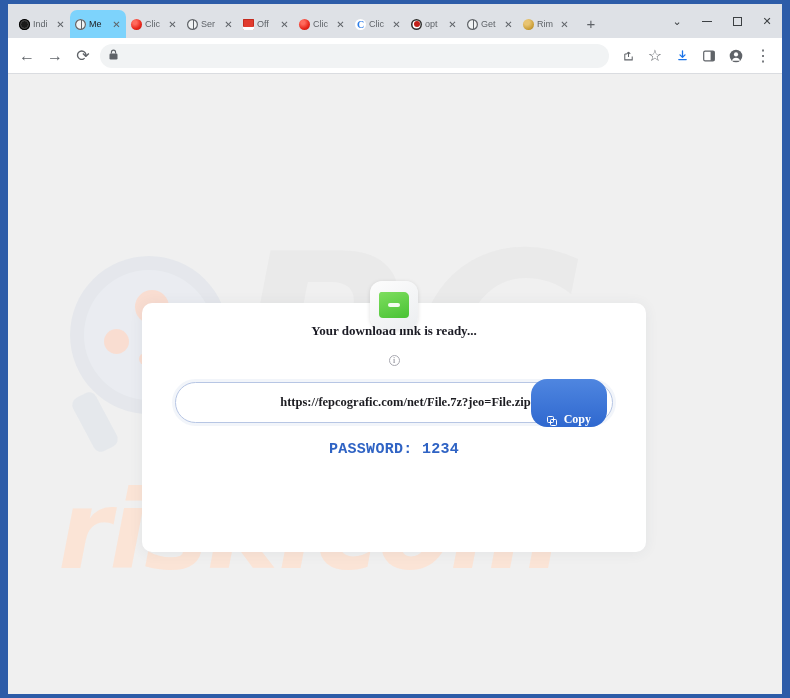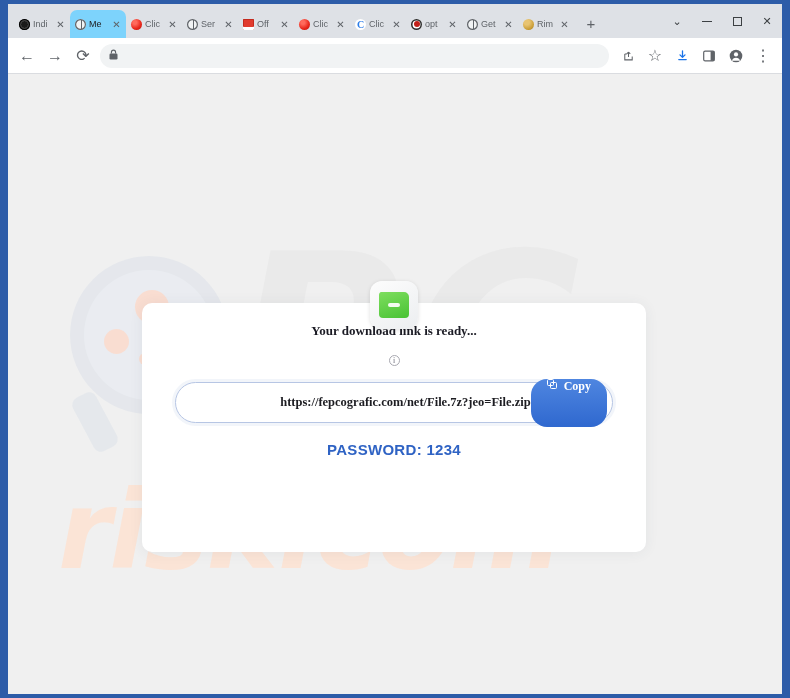--- a/index.html
+++ b/index.html
@@ -387,41 +387,41 @@
     flex: 0 0 auto;
     height: 48px;
     padding: 0 16px;
     border-radius: 16px;
     background: linear-gradient(180deg,#4f86e0,#2f68cf);
     color: #ffffff;
     font-family: "Liberation Serif", serif;
     font-weight: bold;
     font-size: 12px;
     display: flex;
-    align-items: flex-start;
+    align-items: flex-end;
     gap: 6px;
     border: none;
     cursor: pointer;
   }
   .copy-icon {
     position: relative;
     width: 11px; height: 11px;
     flex: 0 0 11px;
   }
   .copy-icon i {
     position: absolute;
     border: 1.2px solid #fff;
     border-radius: 1.5px;
   }
   .copy-icon i.a { left: 0; top: 0; width: 7px; height: 7px; }
   .copy-icon i.b { left: 3px; top: 3px; width: 7px; height: 7px; background: transparent; }
 
   .password {
     margin-top: 18px;
-    font-family: Liberation Sans, sans-serif;
+    font-family: Liberation Mono, monospace;
     font-weight: bold;
     font-size: 15px;
     color: #2f63c4;
     letter-spacing: .3px;
   }
 </style>
 </head>
 <body>
 
 <div class="window">

